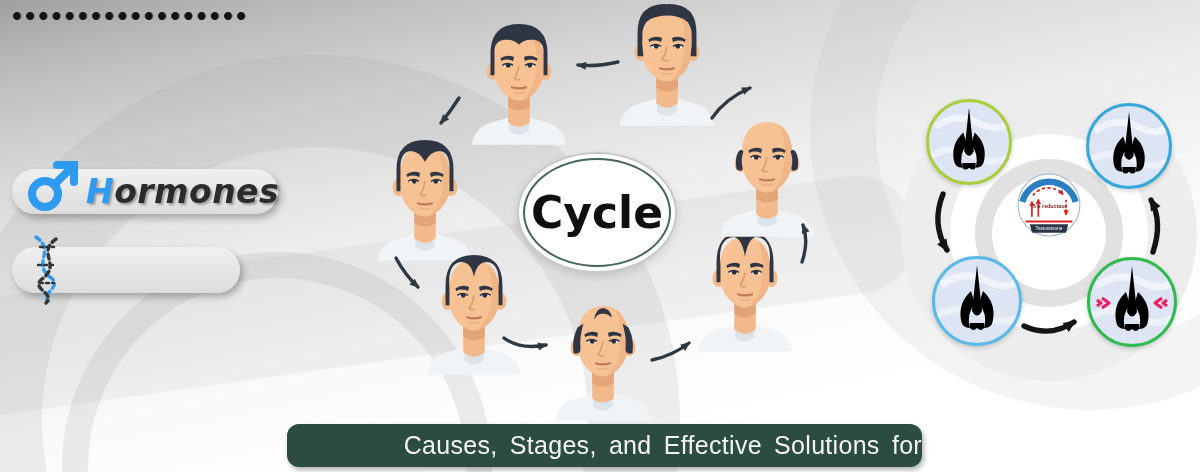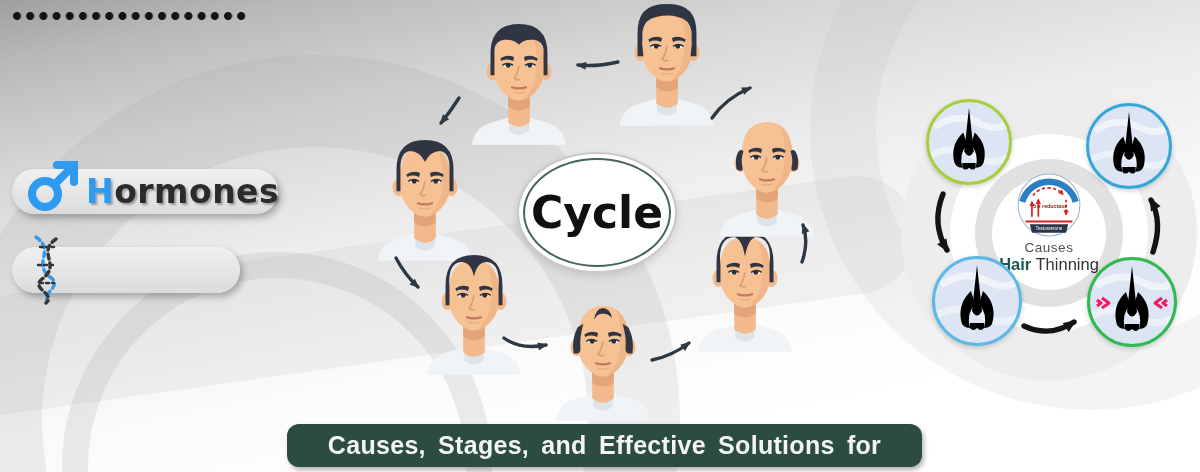--- a/index.html
+++ b/index.html
@@ -18,21 +18,21 @@
           border:66px solid rgba(188,188,188,.16); }
   .swoosh{ position:absolute; left:-90px; top:238px; width:1010px; height:118px; border-radius:70px;
            background:rgba(170,170,170,.13); transform:rotate(-8deg); }
   
   .dots{ position:absolute; left:12px; top:10px; width:238px; height:12px;
          background:radial-gradient(circle at 5px 6px,#141414 3.6px,transparent 4.4px);
          background-size:13.2px 12px; background-repeat:repeat-x; }
   
   .pill{ position:absolute; border-radius:24px;
          background:linear-gradient(180deg,#f0f0f0,#dcdcdc);
-         box-shadow:3px 4px 7px rgba(0,0,0,.28); }
+         box-shadow:3px 4px 7px rgba(0,0,0,.28);font-style:italic; }
   .pill-hormones{ left:12px; top:169px; width:266px; height:45px; }
   .pill-genetics{ left:12px; top:247px; width:228px; height:46px; }
   .pill .label{ position:absolute; top:0; line-height:45px; font-size:33px; font-weight:600;
                 color:#2b2b2b; letter-spacing:.5px; white-space:nowrap;
                 text-shadow:2px 2px 2px rgba(0,0,0,.30); font-family:"DejaVu Sans",sans-serif;}
   .pill-hormones .label{ left:74px; }
   .pill-genetics .label{ left:66px; line-height:46px; }
   .pill .initial{ color:#2e9bf0; font-weight:700; }
   .icon-male{ position:absolute; left:14px; top:-12px; width:56px; height:58px; }
   .icon-dna{ position:absolute; left:10px; top:-14px; width:52px; height:72px; }
@@ -64,22 +64,22 @@
   .chart{ position:absolute; left:119px; top:91px; width:64px; height:64px; }
   .diag-arrows{ position:absolute; inset:0; }
   .diag-arrows path{ fill:none; stroke:#141414; stroke-width:5.4; stroke-linecap:round; }
   .caption{ position:absolute; left:0; right:0; top:158px; text-align:center; }
   .caption .c1{ display:block; font-size:13.5px; color:#4f4f4f; letter-spacing:.5px; }
   .caption .c2{ font-size:16.5px; font-weight:700; color:#17594d; }
   .caption .c3{ font-size:16.5px; font-weight:500; color:#333; }
   
   .banner{ position:absolute; left:287px; top:424px; width:635px; height:43px; border-radius:12px;
            background:#2c4b43; box-shadow:2px 3px 5px rgba(0,0,0,.30);
-           display:flex; align-items:center; justify-content:center; white-space:nowrap;
-           font-size:25px; color:#f4f4f4; font-weight:700; word-spacing:5px; letter-spacing:.3px; }
+           display:flex; align-items:center; justify-content:flex-end; white-space:nowrap;
+           font-size:25px; color:#f4f4f4; font-weight:400; word-spacing:5px; letter-spacing:.3px; }
   .banner .hl{ color:#e8f000; margin-left:10px; }
 </style>
 </head>
 <body>
 
 <svg style="position:absolute;width:0;height:0" aria-hidden="true">
   <defs>
     <marker id="mh" markerUnits="userSpaceOnUse" markerWidth="14" markerHeight="14" refX="9" refY="5" orient="auto">
       <path d="M1,1 L11,5 L1,9 Z" fill="#2e3842"></path>
     </marker>
@@ -237,24 +237,20 @@
       <path d="M15,21 A17,15 0 0 1 43,20" stroke="#e01f1f" stroke-width="1.6" fill="none" stroke-dasharray="3 2.2" marker-end="url(#mhr)"></path>
       <path d="M14,41 L14,27" stroke="#e01f1f" stroke-width="1.6" marker-end="url(#mhr)"></path>
       <path d="M20,41 L20,25" stroke="#e01f1f" stroke-width="1.6" marker-end="url(#mhr)"></path>
       <path d="M46,25 L46,39" stroke="#e01f1f" stroke-width="1.6" stroke-dasharray="2.5 2" marker-end="url(#mhr)"></path>
       <text x="31" y="33" font-size="5" font-weight="bold" fill="#7c1d12" text-anchor="middle">5 α reductase</text>
       <path d="M8,45.5 L52,45.5" stroke="#e01f1f" stroke-width="2"></path>
       <path d="M12,48 L48,48 L46,56 L14,56 Z" fill="#2a3646"></path>
       <text x="30" y="53.5" font-size="4.4" fill="#ffffff" text-anchor="middle">Testosterone</text>
     </svg>
 
-    <div class="caption">
-      <span class="c1">Causes</span>
-      <span class="c2">Hair</span><span class="c3"> Thinning</span>
-    </div>
 
     <div class="fcircle fc1">
       <svg viewBox="0 0 84 84">
         <g style="--c:1">
             <use href="#follicle" class="brown"></use>
           </g>
         <style>
           .fc1 .froot, .fc3 .froot, .fc4 .froot { fill:#cfa093; stroke:#8c564a; stroke-width:1.2; }
           .fc1 .fshaft, .fc3 .fshaft, .fc4 .fshaft { fill:#8a5a45; stroke:#5a372b; stroke-width:1.2; }
           .fc1 .fhatch, .fc3 .fhatch, .fc4 .fhatch { stroke:#5a372b; }

